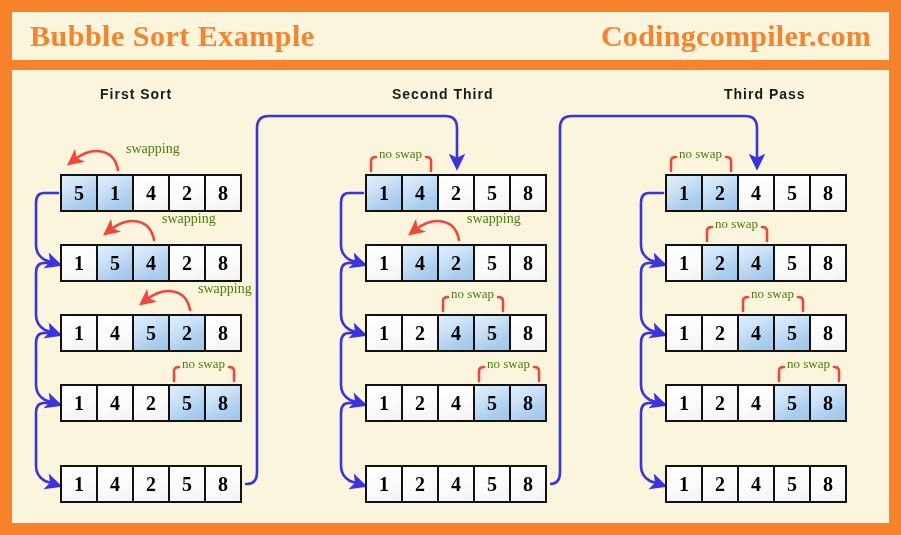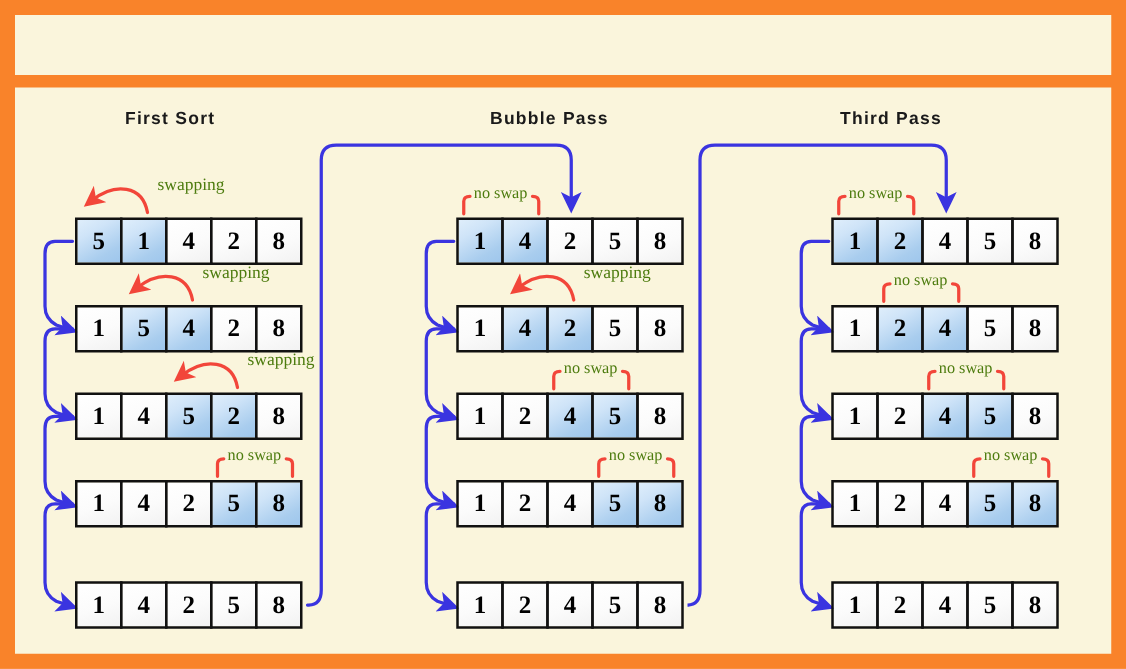--- a/index.html
+++ b/index.html
@@ -76,20 +76,22 @@
 
   svg.overlay{position:absolute;left:0;top:0;width:877px;height:453px;pointer-events:none;}
 </style>
 </head>
 <body>
 
 <div id="root">
   <div class="frame-outer"></div>
 
   <div class="header">
+    <div class="header-title">Bubble Sort Example</div>
+    <div class="header-brand">Codingcompiler.com</div>
   </div>
 
   <div class="canvas">
     <svg class="overlay" id="flow-layer" viewBox="0 0 877 453" xmlns="http://www.w3.org/2000/svg">
       <defs>
         <marker id="bluehead" markerWidth="7" markerHeight="7" refX="3.2" refY="3.2" orient="auto">
           <path d="M0,0 L6.6,3.2 L0,6.4 L1.6,3.2 Z" fill="#3A34E0"></path>
         </marker>
         <marker id="redhead" markerWidth="7" markerHeight="7" refX="3" refY="3.2" orient="auto">
           <path d="M0,0 L6.4,3.2 L0,6.4 L1.7,3.2 Z" fill="#F2463A"></path>
@@ -121,22 +123,22 @@
           <path d="M431,241 L431,231 Q431,227 436,227 M491,241 L491,231 Q491,227 486,227" fill="none" stroke="#F2463A" stroke-width="2.6" stroke-linecap="round"></path>
           <path d="M467,311 L467,301 Q467,297 472,297 M527,311 L527,301 Q527,297 522,297" fill="none" stroke="#F2463A" stroke-width="2.6" stroke-linecap="round"></path>
           <path d="M659,101 L659,91 Q659,87 664,87 M719,101 L719,91 Q719,87 714,87" fill="none" stroke="#F2463A" stroke-width="2.6" stroke-linecap="round"></path>
           <path d="M695,171 L695,161 Q695,157 700,157 M755,171 L755,161 Q755,157 750,157" fill="none" stroke="#F2463A" stroke-width="2.6" stroke-linecap="round"></path>
           <path d="M731,241 L731,231 Q731,227 736,227 M791,241 L791,231 Q791,227 786,227" fill="none" stroke="#F2463A" stroke-width="2.6" stroke-linecap="round"></path>
           <path d="M767,311 L767,301 Q767,297 772,297 M827,311 L827,301 Q827,297 822,297" fill="none" stroke="#F2463A" stroke-width="2.6" stroke-linecap="round"></path>
         </g>
     </svg>
     <div id="titles-layer">
         <div class="pass-title" style="left: 88px; top: 16px;">First  Sort</div>
-        <div class="pass-title" style="left: 380px; top: 16px;">Bubble  Pass</div>
-        <div class="pass-title" style="left: 660px; top: 16px;">Third  Pass</div>
+        <div class="pass-title" style="left: 380px; top: 16px;">Second  Third</div>
+        <div class="pass-title" style="left: 712px; top: 16px;">Third  Pass</div>
       </div>
     <div id="rows-layer">
         <div class="row-shadow" style="left: 52px; top: 108px; width: 182px; height: 36px;"></div>
         <div class="row" style="left: 48px; top: 104px;">
           <div class="cell hl">5</div>
           <div class="cell hl">1</div>
           <div class="cell">4</div>
           <div class="cell">2</div>
           <div class="cell">8</div>
         </div>

